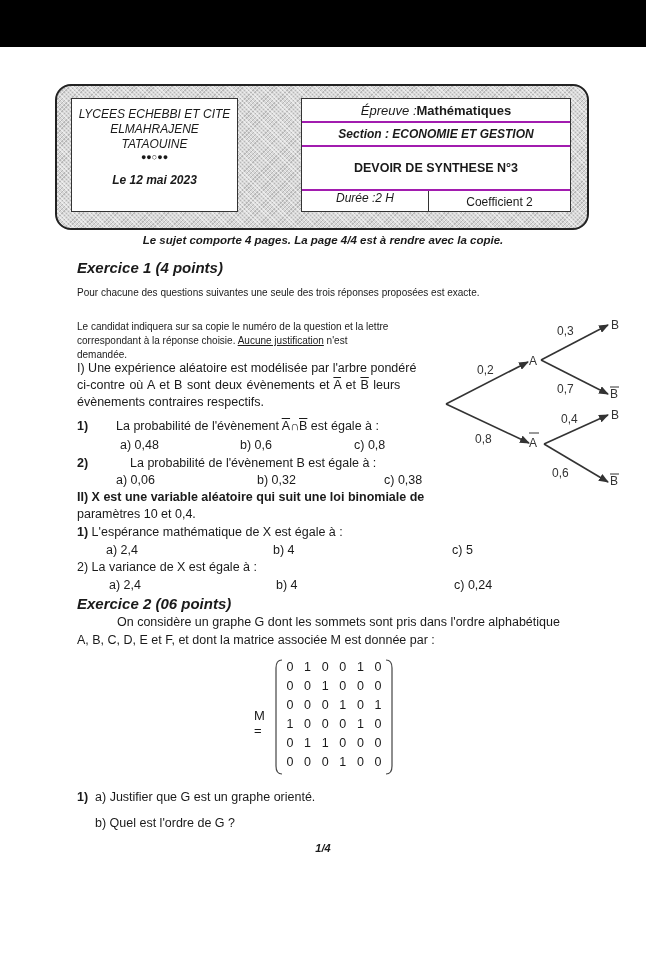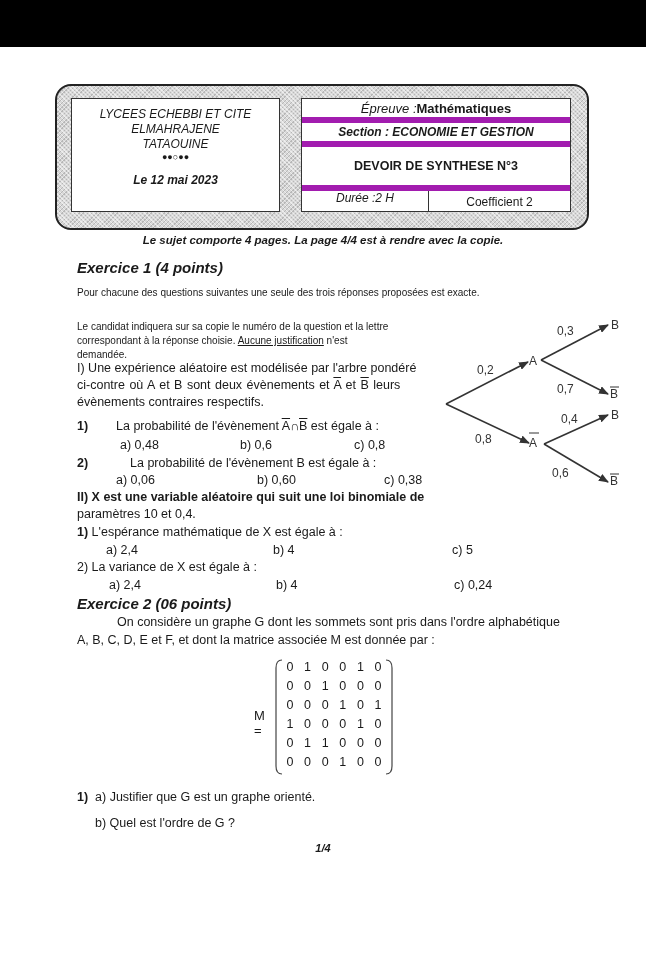--- a/index.html
+++ b/index.html
@@ -11,27 +11,27 @@
   
   .frame {
     position: absolute; left: 55px; top: 84px; width: 534px; height: 146px;
     border: 2px solid #222; border-radius: 16px;
     background-color: #d8d8d8;
     background-image:
       repeating-linear-gradient(45deg, rgba(255,255,255,.55) 0 1px, transparent 1px 3px),
       repeating-linear-gradient(-45deg, rgba(120,120,120,.35) 0 1px, transparent 1px 3px);
   }
   .box { position: absolute; background: #fff; border: 1px solid #333; }
-  .leftbox { left: 14px; top: 12px; width: 209px; height: 114px; text-align: center; font-size: 12px; }
+  .leftbox { left: 14px; top: 12px; width: 167px; height: 114px; text-align: center; font-size: 12px; }
   .leftbox .school { font-style: italic; line-height: 15px; margin-top: 8px; }
   .dots { font-size: 9px; letter-spacing: 0px; line-height: 11px; margin-top: 0; }
   .date { font-style: italic; font-weight: bold; margin-top: 10px; font-size: 12px; }
 
   .rightbox { left: 244px; top: 12px; width: 270px; height: 114px; }
-  .rrow { position: absolute; left: 0; width: 100%; border-bottom: 6px solid #a21caf; display:flex; align-items:center; justify-content:center; font-size: 12px; }
+  .rrow { position: absolute; left: 0; width: 100%; border-bottom: 2px solid #a21caf; display:flex; align-items:center; justify-content:center; font-size: 12px; }
   .r1 { top: 0; height: 24px; font-size: 13px; }
   .r1 i { font-weight: normal; }
   .r1 b { font-weight: bold; }
   .r2 { top: 24px; height: 24px; font-weight: bold; font-style: italic; font-size: 12px; }
   .r3 { top: 48px; height: 44px; font-weight: bold; font-size: 12.5px; }
   .r4 { top: 92px; height: 21px; border-bottom: none; justify-content: flex-start; }
   .r4 .c1 { width: 127px; text-align: center; border-right: 1px solid #333; height: 100%; display:flex; align-items:flex-start; justify-content:center; font-size: 12px; }
   .r4 .c2 { flex: 1; text-align: center; font-size: 12px; }
 
   .notice { position: absolute; left: 0; width: 646px; top: 234px; text-align: center; font-size: 11.5px; font-weight: bold; font-style: italic; }
@@ -104,21 +104,21 @@
 <div class="txt" style="left:116px; top:418px;">
   <span>La probabilité de l'évènement </span><span class="ovl">A</span><span>∩</span><span class="ovl">B</span><span> est égale à :</span>
 </div>
 <div class="txt" style="left:120px; top:437px;">a) 0,48</div>
 <div class="txt" style="left:240px; top:437px;">b) 0,6</div>
 <div class="txt" style="left:354px; top:437px;">c) 0,8</div>
 
 <div class="txt q-num" style="left:77px; top:455px;">2)</div>
 <div class="txt" style="left:130px; top:455px;">La probabilité de l'évènement B est égale à :</div>
 <div class="txt" style="left:116px; top:472px;">a)  0,06</div>
-<div class="txt" style="left:257px; top:472px;">b) 0,60</div>
+<div class="txt" style="left:257px; top:472px;">b) 0,32</div>
 <div class="txt" style="left:384px; top:472px;">c) 0,38</div>
 
 <div class="txt" style="left:77px; top:489px;font-weight:bold;">II) X est une variable aléatoire qui suit une loi binomiale de</div>
 <div class="txt" style="left:77px; top:506px;">paramètres 10 et 0,4.</div>
 <div class="txt" style="left:77px; top:524px;"><span class="q-num">1)</span> <span>L'espérance mathématique de X est égale à :</span></div>
 <div class="txt" style="left:106px; top:542px;">a)  2,4</div>
 <div class="txt" style="left:273px; top:542px;">b) 4</div>
 <div class="txt" style="left:452px; top:542px;">c) 5</div>
 <div class="txt" style="left:77px; top:559px;">2) La variance de X est égale à :</div>
 <div class="txt" style="left:109px; top:577px;">a) 2,4</div>

